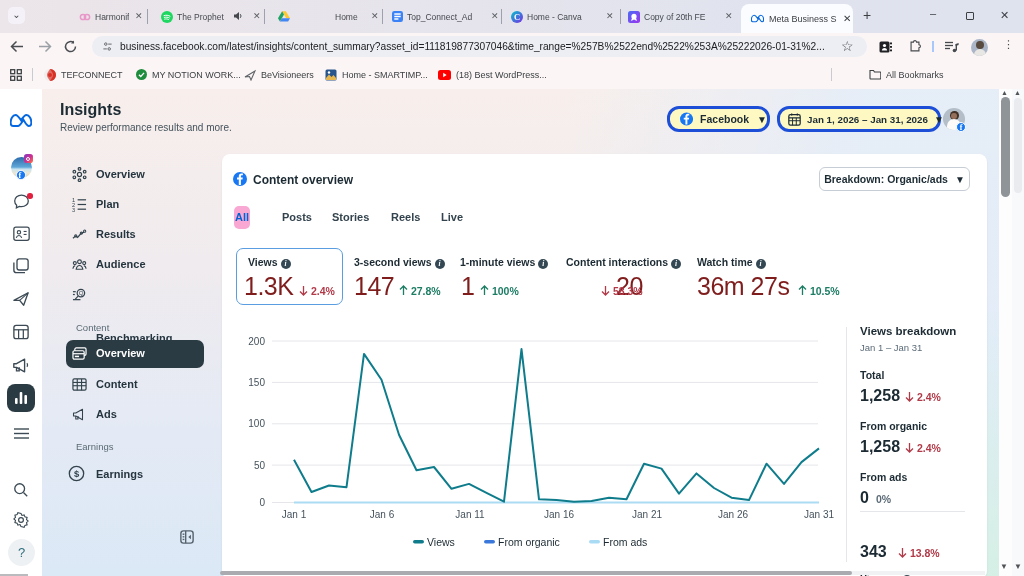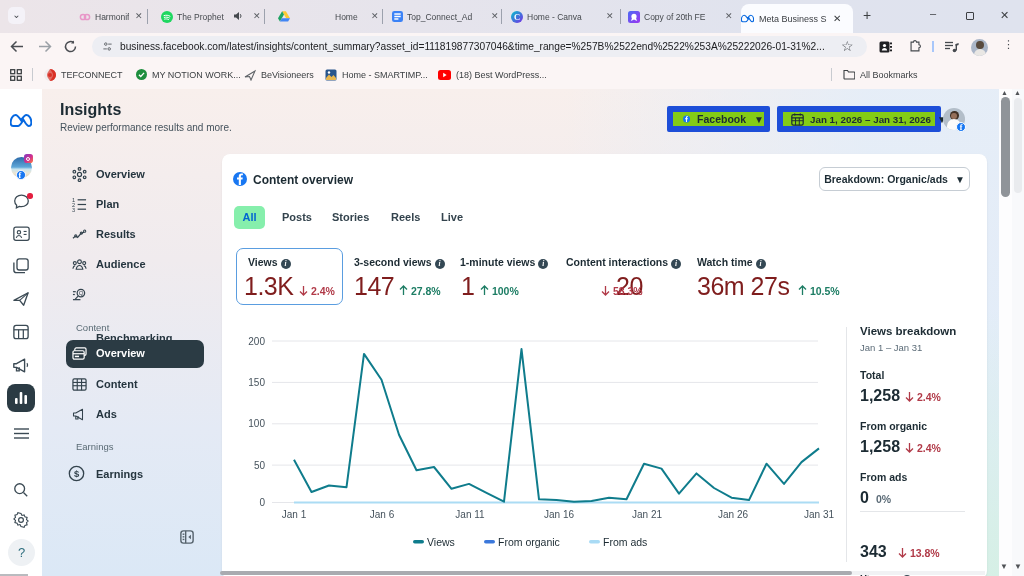--- a/index.html
+++ b/index.html
@@ -6,21 +6,21 @@
 html,body{width:1024px;height:576px;overflow:hidden;}
 body{font-family:"Liberation Sans",sans-serif;position:relative;background:#fff;}
 .abs{position:absolute;}
 
 #tabstrip{left:0;top:0;width:1024px;height:33px;background:linear-gradient(90deg,#ece5e9 0%,#e6e4ec 40%,#e0e3ee 75%,#dfe3ee 100%);}
 .tsearch{left:8px;top:7px;width:17px;height:17px;background:#f4f2f8;border-radius:5px;color:#494c52;font-size:10px;text-align:center;line-height:15px;}
 .tab{top:0;height:33px;display:flex;align-items:center;font-size:8.5px;color:#45494e;}
 .tab .ttl{white-space:nowrap;overflow:hidden;flex:none;}
 .tclose{color:#5a5d62;font-size:9px;margin-left:5px;}
 .tsep{top:9px;width:1px;height:15px;background:#9ca1ad;}
-#activetab{left:741px;top:4px;width:112px;height:29px;background:#fbfcff;border-radius:8px 8px 0 0;display:flex;align-items:center;font-size:9px;color:#3b3e43;}
+#activetab{left:741px;top:4px;width:112px;height:29px;background:#fbfcff;border-radius:8px 8px 0 0;display:flex;align-items:center;padding-left:10px;font-size:9px;color:#3b3e43;}
 .winbtn{top:9px;color:#3d4043;font-size:11px;}
 
 #toolbar{left:0;top:33px;width:1024px;height:27px;background:#fbf5f5;}
 #omnibox{left:92px;top:36px;width:775px;height:21px;background:#edeef3;border-radius:11px;display:flex;align-items:center;font-size:10.2px;color:#202124;overflow:hidden;white-space:nowrap;}
 
 #bookbar{left:0;top:60px;width:1024px;height:29px;background:#fbf5f5;}
 .bk{top:60px;height:29px;display:flex;align-items:center;font-size:9px;color:#3c4043;gap:5px;}
 
 #page{left:0;top:89px;width:1024px;height:487px;background:
  radial-gradient(60% 55% at 100% 100%, rgba(213,240,228,0.95) 0%, rgba(213,240,228,0) 100%),
@@ -28,21 +28,21 @@
  linear-gradient(180deg,#f8efec 0%,#f0ebee 35%,#e4eaf5 70%,#dbe8f6 100%);}
 #appbar{left:0;top:89px;width:42px;height:487px;background:#ffffff;}
 .appic{color:#3b4a54;}
 #selapp{left:7px;top:384px;width:28px;height:28px;background:#2b3b44;border-radius:8px;}
 
 .sectionlabel{left:76px;font-size:9.5px;color:#5a6b75;}
 .navitem{left:96px;font-size:11px;font-weight:bold;color:#25353f;}
 .navic2{left:72px;width:15px;height:15px;color:#33434d;}
 #selnav{left:66px;top:340px;width:138px;height:28px;background:#2b3b44;border-radius:7px;}
 
-.hbtn{top:106px;height:26px;background:#84cc16;border:6px solid #1d4ed8;border-radius:2px;display:flex;align-items:center;font-size:10.5px;font-weight:bold;color:#1c2b33;white-space:nowrap;}
+.hbtn{top:106px;height:26px;background:#fef9c3;border:3px solid #1d4ed8;border-radius:12px;display:flex;align-items:center;font-size:10.5px;font-weight:bold;color:#1c2b33;white-space:nowrap;}
 
 #card{left:222px;top:154px;width:765px;height:425px;background:#fff;border-radius:8px;box-shadow:0 1px 2px rgba(0,0,0,.08);}
 .lbl{font-size:10.5px;font-weight:bold;color:#1c2b33;}
 .big{font-size:25px;color:#7f1d1d;letter-spacing:-.5px;}
 .delta{font-size:10.5px;font-weight:bold;}
 .red{color:#b13a48;}
 .green{color:#1d7d64;}
 .grey{color:#5b6b77;}
 .info{display:inline-block;width:10px;height:10px;background:#344854;border-radius:50%;color:#fff;font-size:7.5px;font-weight:bold;text-align:center;line-height:10px;font-family:"Liberation Serif",serif;font-style:italic;}
 .tabitem{font-size:11px;font-weight:bold;color:#33434d;}
@@ -239,21 +239,21 @@
   <span>Home - SMARTIMP...</span>
 </div>
 <div class="abs bk" style="left:438px;">
   <svg width="13" height="10" viewBox="0 0 13 10">
       <rect x="0" y="0" width="13" height="10" rx="2.5" fill="#f00"></rect>
       <path d="M5.2 2.8l3.4 2.2-3.4 2.2z" fill="#fff"></path>
     </svg>
   <span>(18) Best WordPress...</span>
 </div>
 <div class="abs" style="left:831px;top:68px;width:1px;height:13px;background:#c8cbd0;"></div>
-<div class="abs bk" style="left:843px;">
+<div class="abs bk" style="left:869px;">
   <svg width="12" height="11" viewBox="0 0 12 11">
       <path d="M1 1.5h3.5l1 1.5H11a.8.8 0 01.8.8v5.4a.8.8 0 01-.8.8H1.8A.8.8 0 011 9.2z" fill="none" stroke="#3c4043" stroke-width="1.1"></path>
     </svg>
   <span>All Bookmarks</span>
 </div>
 
 <div class="abs" id="page"></div>
 <div class="abs" id="appbar"></div>
 
 <svg class="abs appic" style="left:10px;top:113px;" width="22" height="15" viewBox="0 0 36 24">
@@ -442,21 +442,21 @@
 <div class="abs" id="card"></div>
 
 <svg class="abs" style="left:233px;top:172px;" width="14" height="14" viewBox="0 0 14 14">
     <circle cx="7" cy="7" r="7" fill="#1877f2"></circle>
     <path d="M9.5 7.6l.3-2H7.9V4.3c0-.6.3-1.1 1.2-1.1h.8V1.5S9.1 1.4 8.4 1.4c-1.6 0-2.6 1-2.6 2.7v1.5H4v2h1.8V13h2.1V7.6z" fill="#fff"></path>
   </svg>
 <div class="abs" style="left:253px;top:173px;font-size:12px;font-weight:bold;color:#1c2b33;">Content overview</div>
 
 <div class="abs" style="left:819px;top:167px;width:151px;height:24px;background:#fff;border:1px solid #c6cdd4;border-radius:6px;display:flex;align-items:center;justify-content:center;font-size:10.5px;font-weight:bold;color:#1c2b33;">Breakdown: Organic/ads<span style="margin-left:7px;font-size:10px;">▼</span></div>
 
-<div class="abs" style="left:234px;top:206px;width:31px;height:23px;background:#86efac;border-radius:5px;text-align:center;line-height:23px;font-size:11px;font-weight:bold;color:#0064d1;">All</div>
+<div class="abs" style="left:234px;top:206px;width:16px;height:23px;background:#f9a8d4;border-radius:5px;text-align:center;line-height:23px;font-size:11px;font-weight:bold;color:#0064d1;">All</div>
 <div class="abs tabitem" style="left:282px;top:211px;">Posts</div>
 <div class="abs tabitem" style="left:332px;top:211px;">Stories</div>
 <div class="abs tabitem" style="left:391px;top:211px;">Reels</div>
 <div class="abs tabitem" style="left:441px;top:211px;">Live</div>
 
 <div class="abs" style="left:236px;top:248px;width:107px;height:57px;border:1.5px solid #5a9de0;border-radius:7px;"></div>
 <div class="abs lbl" style="left:248px;top:256px;">Views <span class="info">i</span></div>
 <div class="abs big" style="left:244px;top:272px;">1.3K</div>
 <div class="abs delta red" style="left:299px;top:285px;"><svg width="9" height="11" viewBox="0 0 9 11" style="vertical-align:-1px;">
       <path d="M4.5 1v8.5M1 6.5L4.5 10 8 6.5" fill="none" stroke="currentColor" stroke-width="1.3"></path>

